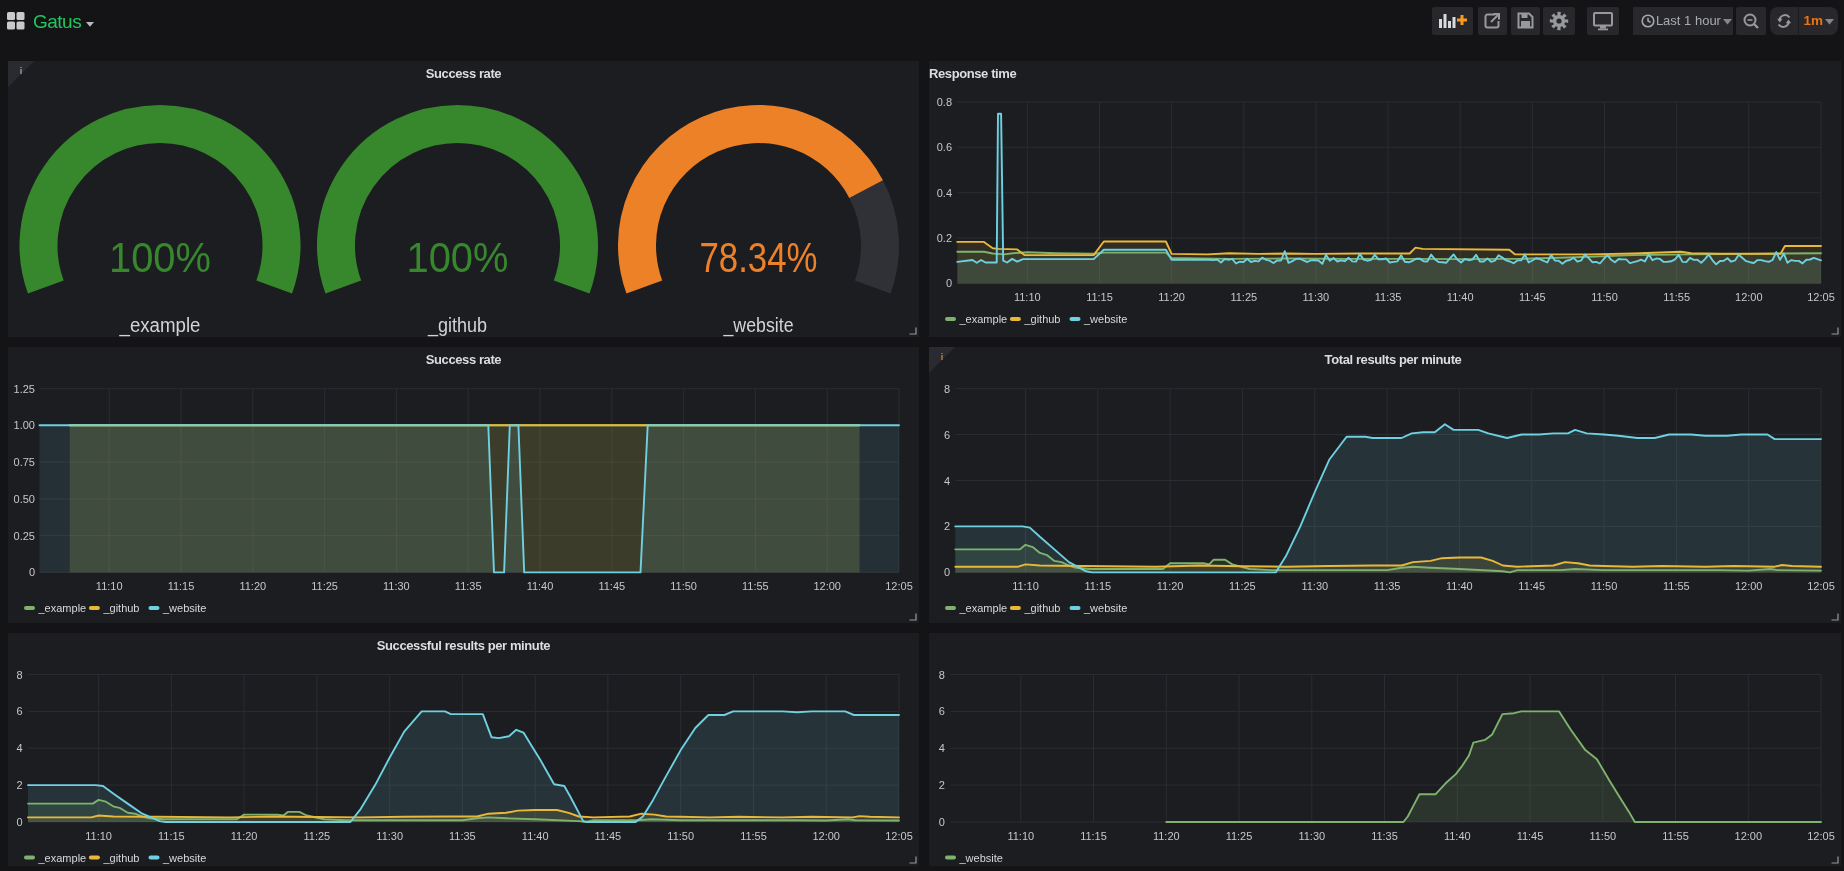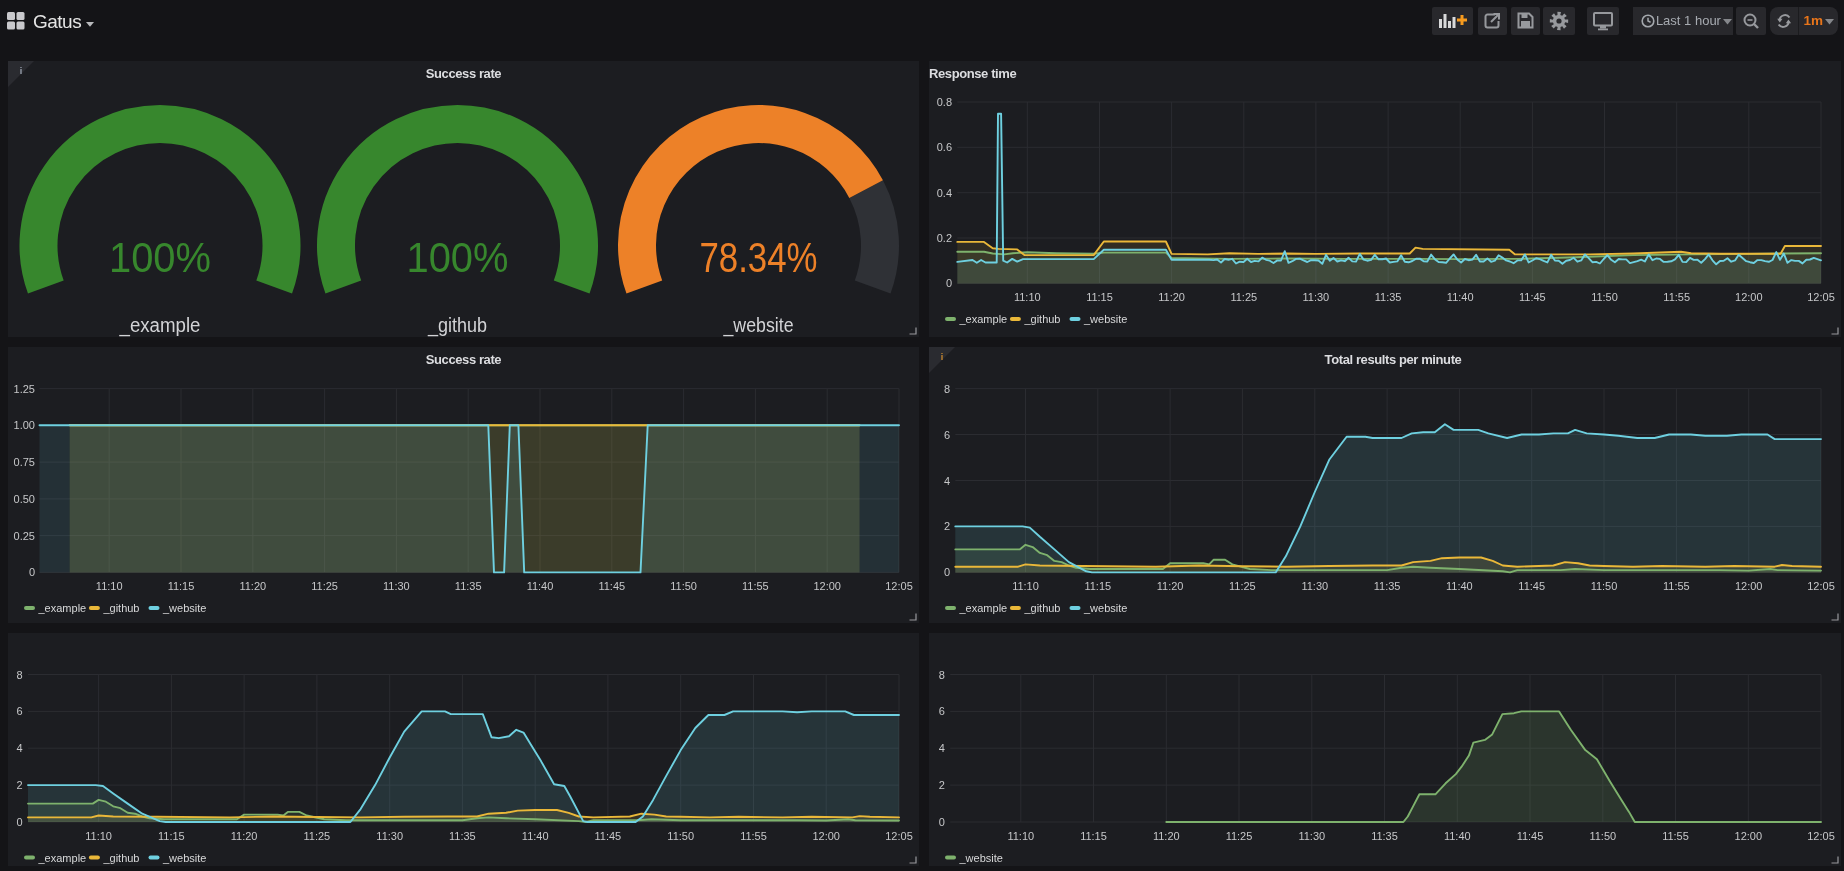--- a/index.html
+++ b/index.html
@@ -3,21 +3,21 @@
 html,body{margin:0;padding:0;background:#141417;font-family:"Liberation Sans",sans-serif;}
 body{width:1844px;height:871px;overflow:hidden;position:relative;}
 svg text{font-family:"Liberation Sans",sans-serif;}
 </style></head><body>
 <svg style="position:absolute;left:7px;top:12px" width="18" height="18">
     <rect x="0" y="0" width="8" height="8" rx="1.5" fill="#c9c9cc"></rect>
     <rect x="9.5" y="0" width="8" height="8" rx="1.5" fill="#c9c9cc"></rect>
     <rect x="0" y="9.5" width="8" height="8" rx="1.5" fill="#c9c9cc"></rect>
     <rect x="9.5" y="9.5" width="8" height="8" rx="1.5" fill="#c9c9cc"></rect>
   </svg>
-<div style="position:absolute;left:33px;top:10.5px;font-size:19px;letter-spacing:-0.5px;color:#e5e5e5;">Gatus</div>
+<div style="position:absolute;left:33px;top:10.5px;font-size:19px;letter-spacing:-0.5px;color:#22c55e;">Gatus</div>
 <svg style="position:absolute;left:86px;top:21.5px" width="8" height="5">
     <path d="M0,0 L8,0 L4,4.8 Z" fill="#b9babd"></path>
   </svg>
 <div style="position:absolute;left:1432px;top:7px;width:41px;height:28px;background:#28282c;border-radius:2px;">
     <svg style="position:absolute;left:6px;top:4px;display:block" width="29" height="20">
       <rect x="1" y="8" width="3" height="9" fill="#d8d9da"></rect>
       <rect x="5.5" y="3" width="3" height="14" fill="#d8d9da"></rect>
       <rect x="10" y="10" width="3" height="7" fill="#d8d9da"></rect>
       <rect x="14.5" y="6" width="3" height="11" fill="#d8d9da"></rect>
       <path d="M19,7.5 h3.5 v-3.5 h3 v3.5 h3.5 v3 h-3.5 v3.5 h-3 v-3.5 h-3.5 Z" fill="#f79b1e"></path>
@@ -312,20 +312,21 @@
       <path d="M28.0,803.6L92.8,803.6L98.6,799.9L105.9,801.7L113.2,806.3L120.4,808.2L127.7,812.8L135.0,813.7L142.3,816.5L149.5,818.3L164.1,819.2L236.9,819.2L244.1,814.6L277.6,814.6L283.4,815.5L287.8,811.9L299.4,811.9L306.7,815.5L324.2,819.2L346.0,820.2L462.4,820.2L477.0,818.3L488.6,817.4L506.1,818.3L535.2,819.2L578.8,821.1L586.1,822.0L593.4,820.2L637.1,820.2L651.6,819.2L680.7,820.2L753.5,820.2L797.1,820.2L826.2,820.5L848.1,819.2L855.3,820.2L899.0,820.5" fill="none" stroke="#7EB26D" stroke-width="1.9" stroke-linejoin="round" stroke-linecap="round"></path>
       <path d="M28.0,817.4L91.3,817.4L98.6,815.5L113.2,816.5L156.8,816.8L229.6,817.4L273.2,816.5L316.9,817.0L360.6,817.4L404.2,816.8L447.9,816.5L477.0,816.5L488.6,813.7L506.1,812.8L517.7,810.6L535.2,810.0L557.0,810.0L568.7,812.8L578.8,816.5L593.4,817.4L629.8,816.5L641.4,813.7L654.5,814.6L666.2,816.5L680.7,816.8L709.8,817.4L738.9,816.8L782.6,817.4L811.7,816.8L852.4,817.4L859.7,816.1L869.9,816.8L899.0,817.4" fill="none" stroke="#EAB839" stroke-width="1.9" stroke-linejoin="round" stroke-linecap="round"></path>
       <path d="M28.0,785.1L95.7,785.1L103.0,786.0L113.2,793.4L127.7,803.6L142.3,813.7L159.7,821.1L165.6,822.0L350.4,822.0L360.6,809.1L375.1,785.1L389.7,757.5L404.2,731.6L421.7,711.4L445.0,711.4L450.8,714.1L482.8,714.1L491.5,737.2L498.8,738.1L509.0,736.3L516.3,729.8L523.5,732.6L530.8,744.6L541.0,761.1L554.1,784.2L564.3,786.0L570.1,796.2L583.2,821.1L587.6,822.0L635.6,822.0L642.9,816.5L653.1,799.9L666.2,775.9L680.7,750.1L695.3,728.0L708.4,715.0L724.4,715.0L733.1,711.4L760.8,711.4L782.6,711.4L797.1,712.3L811.7,711.4L845.2,711.4L853.9,715.0L899.0,715.0" fill="none" stroke="#6ED0E0" stroke-width="1.9" stroke-linejoin="round" stroke-linecap="round"></path>
       <rect x="24.0" y="855.5" width="11" height="4" rx="2" fill="#7EB26D"></rect>
       <text x="38.5" y="861.5" font-size="11" fill="#d8d9da">_example</text>
       <rect x="88.9" y="855.5" width="11" height="4" rx="2" fill="#EAB839"></rect>
       <text x="103.4" y="861.5" font-size="11" fill="#d8d9da">_github</text>
       <rect x="148.5" y="855.5" width="11" height="4" rx="2" fill="#6ED0E0"></rect>
       <text x="163.0" y="861.5" font-size="11" fill="#d8d9da">_website</text>
     </svg>
+    <div style="position:absolute;left:0;top:5px;width:911px;text-align:center;font-size:13px;font-weight:bold;letter-spacing:-0.4px;color:#dcdde0;">Successful results per minute</div>
     <svg style="position:absolute;left:900px;top:222px" width="9" height="9">
       <path d="M1.5,8 L8,8 L8,1.5" fill="none" stroke="#97989c" stroke-width="1.2"></path>
     </svg>
   </div>
 <div style="position:absolute;left:929px;top:633px;width:912px;height:233px;background:#1c1d21;">
     <svg style="position:absolute;left:0;top:0" width="912" height="233" viewBox="929 633 912 233">
       <line x1="950.2" y1="822.0" x2="1821" y2="822.0" stroke="#2b2c31" stroke-width="1"></line>
       <line x1="950.2" y1="785.1" x2="1821" y2="785.1" stroke="#2b2c31" stroke-width="1"></line>
       <line x1="950.2" y1="748.2" x2="1821" y2="748.2" stroke="#2b2c31" stroke-width="1"></line>
       <line x1="950.2" y1="711.4" x2="1821" y2="711.4" stroke="#2b2c31" stroke-width="1"></line>

